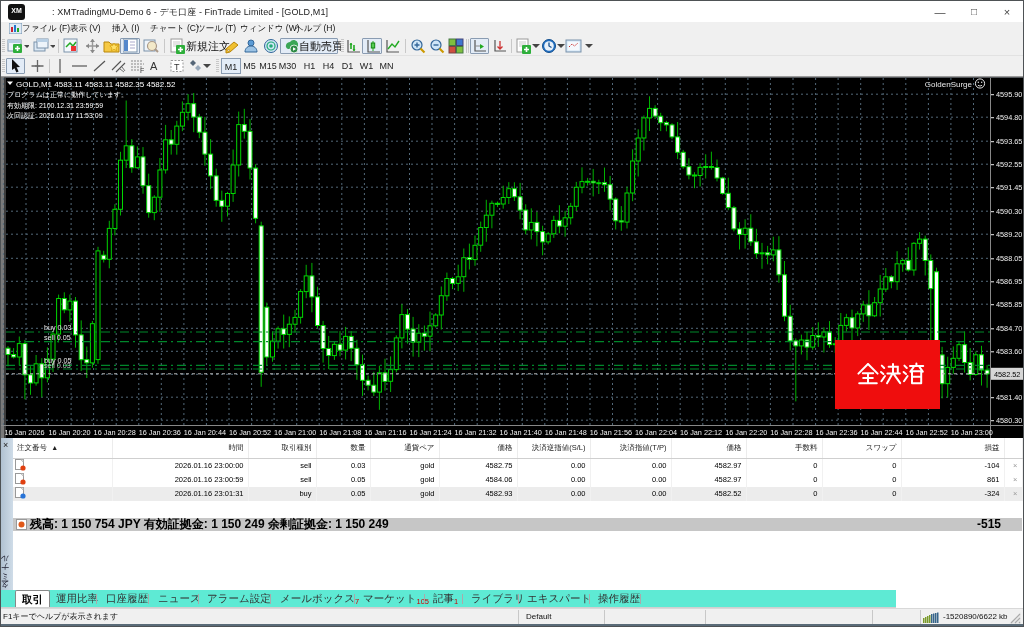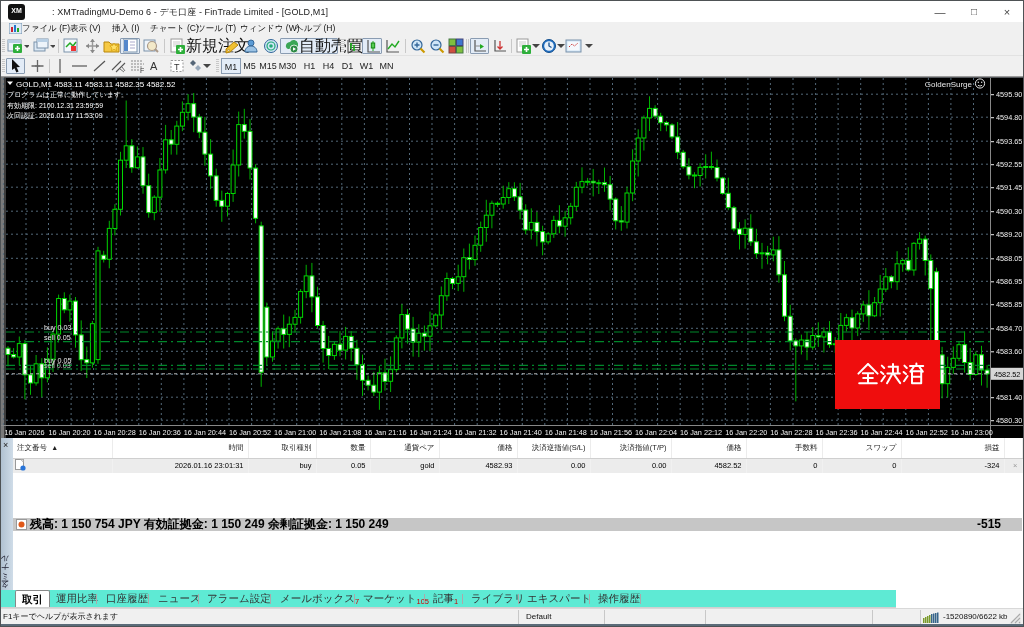--- a/index.html
+++ b/index.html
@@ -10,21 +10,21 @@
 #xmicon{position:absolute;left:8px;top:3px;width:17px;height:16px;background:#111;border-radius:3px;color:#fff;font-size:7px;font-weight:bold;text-align:center;line-height:14px}
 .wbtn{position:absolute;top:0;width:14px;height:22px;color:#444;font-size:11px;text-align:center;line-height:22px}
 #menubar{position:absolute;left:0;top:22px;width:1024px;height:14px;background:#f0f0f0;font-size:8.5px;color:#111}
 #menubar span{position:absolute;top:1px}
 #tb1{position:absolute;left:0;top:36px;width:1024px;height:20px;background:#f0f0f0;border-bottom:1px solid #e2e2e2}
 #tb2{position:absolute;left:0;top:56px;width:1024px;height:20px;background:#f0f0f0}
 .grip{position:absolute;top:3px;width:3px;height:14px;background:repeating-linear-gradient(#c8c8c8 0 1px,#f0f0f0 1px 2px)}
 .sep{position:absolute;top:3px;width:1px;height:14px;background:#c8c8c8}
 .tbtn{position:absolute;top:2px;height:16px}
 .pressed{border:1px solid #8a9cb2;background:#e3ecf7;border-radius:1px}
-.tbtext{font-size:16px;color:#111;line-height:16px}
+.tbtext{font-size:11px;color:#111;line-height:16px}
 .tf{position:absolute;top:2px;height:16px;font-size:9px;color:#222;text-align:center;line-height:16px}
 .tfsel{border:1px solid #8a9cb2;background:#e3ecf7}
 #panel{position:absolute;left:0;top:438px;width:1024px;height:170px;background:#fff}
 #capbar{position:absolute;left:0;top:0;width:13px;height:170px;background:linear-gradient(90deg,#aebfcf,#cfdce8)}
 #capbar .x{position:absolute;left:3px;top:3px;font-size:9px;color:#222;line-height:8px}
 #captext{position:absolute;left:1px;top:120px;width:11px;font-size:8px;color:#223;writing-mode:vertical-rl;transform:rotate(180deg);letter-spacing:0px;text-align:center}
 table.grid{position:absolute;left:13px;top:0;width:1009px;border-collapse:collapse;table-layout:fixed;font-size:7.5px;color:#000}
 table.grid td,table.grid th{padding:0 4px 0 0;white-space:nowrap;overflow:hidden}
 table.grid th{font-weight:normal;text-align:right;height:20px;border-bottom:1px solid #cfcfcf;border-right:1px solid #ececec;color:#222}
 table.grid td{height:13.8px;text-align:right;border-right:1px solid #f1f1f1}
@@ -553,20 +553,58 @@
           <th>通貨ペア</th>
           <th>価格</th>
           <th>決済逆指値(S/L)</th>
           <th>決済指値(T/P)</th>
           <th>価格</th>
           <th>手数料</th>
           <th>スワップ</th>
           <th>損益</th>
           <th></th>
         </tr>
+  <tr>
+          <td style="text-align:left;padding-left:2px"><svg width="11" height="12">
+              <rect x="0.5" y="0.5" width="8" height="10" fill="#fff" stroke="#999"></rect>
+              <path d="M5.5 0.5h3v3z" fill="#ddd" stroke="#999" stroke-width="0.5"></path>
+              <circle cx="8" cy="9" r="2.6" fill="#e04010"></circle>
+            </svg></td>
+          <td>2026.01.16 23:00:00</td>
+          <td>sell</td>
+          <td>0.03</td>
+          <td>gold</td>
+          <td>4582.75</td>
+          <td>0.00</td>
+          <td>0.00</td>
+          <td>4582.97</td>
+          <td>0</td>
+          <td>0</td>
+          <td>-104</td>
+          <td style="color:#999">×</td>
+        </tr>
+  <tr>
+          <td style="text-align:left;padding-left:2px"><svg width="11" height="12">
+              <rect x="0.5" y="0.5" width="8" height="10" fill="#fff" stroke="#999"></rect>
+              <path d="M5.5 0.5h3v3z" fill="#ddd" stroke="#999" stroke-width="0.5"></path>
+              <circle cx="8" cy="9" r="2.6" fill="#e04010"></circle>
+            </svg></td>
+          <td>2026.01.16 23:00:59</td>
+          <td>sell</td>
+          <td>0.05</td>
+          <td>gold</td>
+          <td>4584.06</td>
+          <td>0.00</td>
+          <td>0.00</td>
+          <td>4582.97</td>
+          <td>0</td>
+          <td>0</td>
+          <td>861</td>
+          <td style="color:#999">×</td>
+        </tr>
   <tr class="odd">
           <td style="text-align:left;padding-left:2px"><svg width="11" height="12">
               <rect x="0.5" y="0.5" width="8" height="10" fill="#fff" stroke="#999"></rect>
               <path d="M5.5 0.5h3v3z" fill="#ddd" stroke="#999" stroke-width="0.5"></path>
               <circle cx="8" cy="9" r="2.6" fill="#2874d8"></circle>
             </svg></td>
           <td>2026.01.16 23:01:31</td>
           <td>buy</td>
           <td>0.05</td>
           <td>gold</td>

